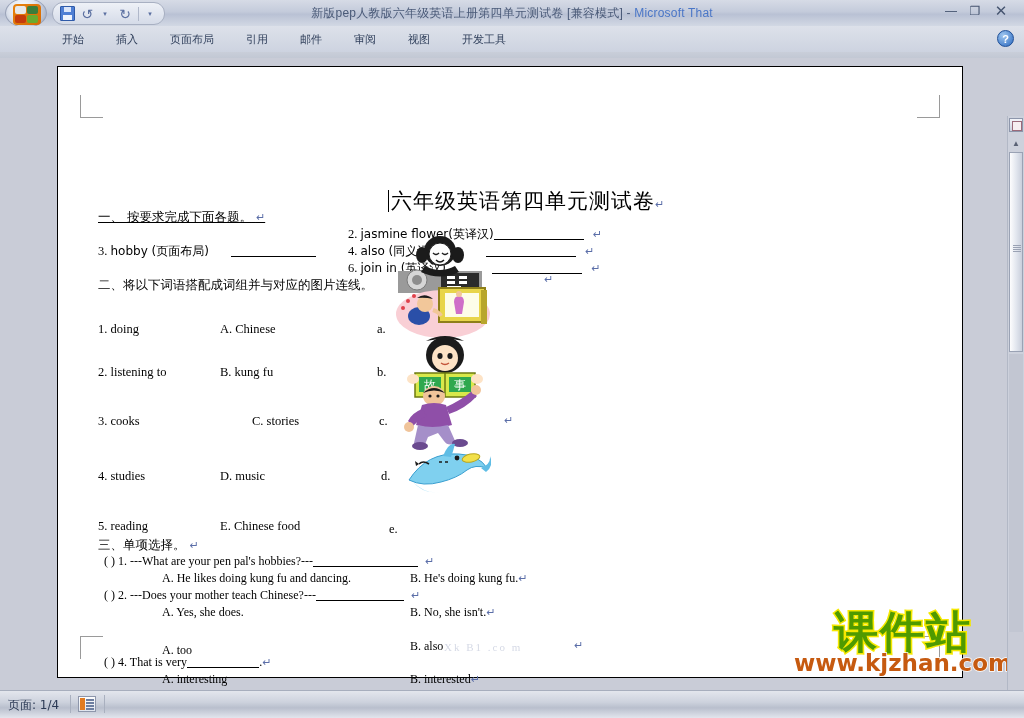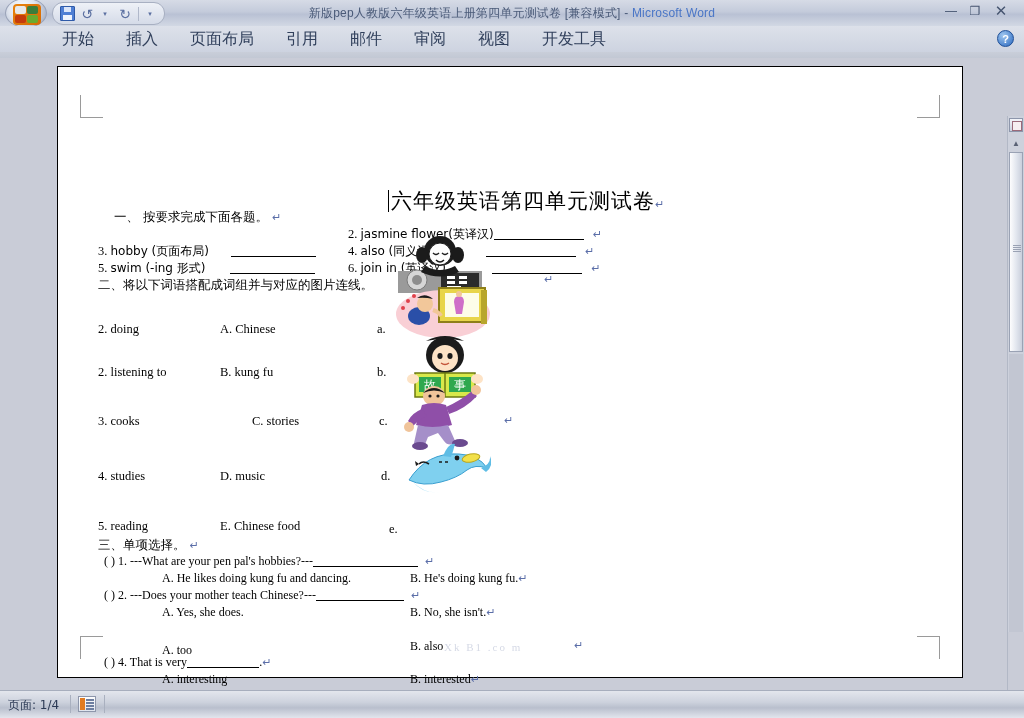--- a/index.html
+++ b/index.html
@@ -55,21 +55,21 @@
       display:flex;align-items:center;justify-content:center;}
   .wc-min{right:62px;} .wc-max{right:38px;} .wc-close{right:12px;font-size:15px;}
 
   
   .ribbon{
     position:absolute;left:0;top:26px;width:1024px;height:26px;
     background:linear-gradient(to bottom,#dde1ea,#cdd3e0);
     border-bottom:1px solid #9aa3b8;
   }
   .tabs{position:absolute;left:46px;top:0;display:flex;height:26px;align-items:center;}
-  .tab{padding:0 16px;height:26px;line-height:26px;font-size:16px;color:#31405c;}
+  .tab{padding:0 16px;height:26px;line-height:26px;font-size:11px;color:#31405c;}
   .help-icon{
     position:absolute;right:10px;top:4px;width:17px;height:17px;border-radius:50%;
     background:radial-gradient(circle at 35% 30%,#9fc6ef,#2a69c0);
     color:#fff;font-size:11px;font-weight:bold;text-align:center;line-height:17px;
     border:1px solid #1e4e96;box-sizing:border-box;
   }
   .ribbon-body{
     position:absolute;left:0;top:52px;width:1024px;height:6px;
     background:linear-gradient(to bottom,#c9ced9,#c2c8d4);
     border-bottom:1px solid #a9b0c0;
@@ -186,21 +186,21 @@
           <div class="floppy"></div>
         </div>
       <div class="qat-btn undo">↺</div>
       <div class="qat-btn tiny-arrow">▾</div>
       <div class="qat-btn undo">↻</div>
       <div class="qat-sep"></div>
       <div class="qat-btn tiny-arrow">▾</div>
     </div>
 
     <div class="title-text">
-      <span>新版pep人教版六年级英语上册第四单元测试卷 [兼容模式]</span><span> - </span><span class="app-name">Microsoft Word</span>
+      <span>新版pep人教版六年级英语上册第四单元测试卷 [兼容模式]</span><span> - </span><span class="app-name">Microsoft That</span>
     </div>
 
     <div class="wc wc-min">—</div>
     <div class="wc wc-max">❐</div>
     <div class="wc wc-close">✕</div>
   </div>
 
   <div class="ribbon">
     <div class="tabs">
       <div class="tab">开始</div>
@@ -223,59 +223,55 @@
       <div class="corner tr"></div>
       <div class="corner bl"></div>
       <div class="corner br"></div>
 
       <div class="doc">
 
         <div class="doc-title">
           <span class="caret"></span><span>六年级英语第四单元测试卷</span><span class="pilcrow">↵</span>
         </div>
 
-        <div class="sec-head" style="left:56px;top:142px;">
+        <div class="sec-head" style="left:40px;top:142px;text-decoration:underline;">
           <span>一、 按要求完成下面各题。</span>
           <span class="pilcrow">↵</span>
         </div>
 
         <div class="line" style="left:290px;top:159px;">
           <span>2.</span>
           <span class="cn">jasmine flower(英译汉)</span><span class="blank" style="width:90px;"></span>
           <span class="pilcrow" style="margin-left:6px;">↵</span>
         </div>
 
         <div class="line" style="left:40px;top:176px;">
           <span>3.</span>
           <span class="cn">hobby (页面布局)</span><span class="blank" style="width:85px;margin-left:22px;"></span>
         </div>
         <div class="line" style="left:290px;top:176px;">
           <span>4.</span>
           <span class="cn">also (同义词)</span><span class="blank" style="width:90px;margin-left:52px;"></span>
           <span class="pilcrow" style="margin-left:6px;">↵</span>
         </div>
 
-        <div class="line" style="left:40px;top:193px;">
-          <span>5.</span>
-          <span class="cn">swim (-ing 形式)</span><span class="blank" style="width:85px;margin-left:25px;"></span>
-        </div>
         <div class="line" style="left:290px;top:193px;">
           <span>6.</span>
           <span class="cn">join in (英译汉)</span><span class="blank" style="width:90px;margin-left:46px;"></span>
           <span class="pilcrow" style="margin-left:6px;">↵</span>
         </div>
         <div class="line" style="left:486px;top:205px;">
           <span class="pilcrow">↵</span>
         </div>
 
         <div class="sec-head" style="left:40px;top:210px;">
           <span>二、将以下词语搭配成词组并与对应的图片连线。</span>
         </div>
 
-        <div class="match-num" style="left:40px;top:255px;">2. doing</div>
+        <div class="match-num" style="left:40px;top:255px;">1. doing</div>
         <div class="match-letter" style="left:162px;top:255px;">A. Chinese</div>
         <div class="pic-label" style="left:319px;top:255px;">a.</div>
 
         <div class="match-num" style="left:40px;top:298px;">2. listening to</div>
         <div class="match-letter" style="left:162px;top:298px;">B. kung fu</div>
         <div class="pic-label" style="left:319px;top:298px;">b.</div>
 
         <div class="match-num" style="left:40px;top:347px;">3. cooks</div>
         <div class="match-letter" style="left:162px;top:347px;margin-left:32px;">C. stories</div>
         <div class="pic-label" style="left:321px;top:347px;">c.</div>
@@ -429,20 +425,24 @@
           <span>He lives</span><span class="blank" style="width:62px;"></span><span>a farm.</span><span class="pilcrow">↵</span>
         </div>
         <div class="q-line" style="left:104px;top:639px;">A. in</div>
         <div class="q-line" style="left:352px;top:639px;">
           <span>B. on</span><span class="pilcrow">↵</span>
         </div>
 
       </div>
     </div>
 
+    <div class="logo">
+      <div class="logo-cn">课件站</div>
+      <div class="logo-url">www.kjzhan.com</div>
+    </div>
 
     <div class="vscroll">
       <div class="ruler-btn"></div>
       <div class="sb-up">▲</div>
       <div class="sb-thumb">
         <div class="sb-grip">
           <i></i>
             <i></i>
             <i></i>
             <i></i>

